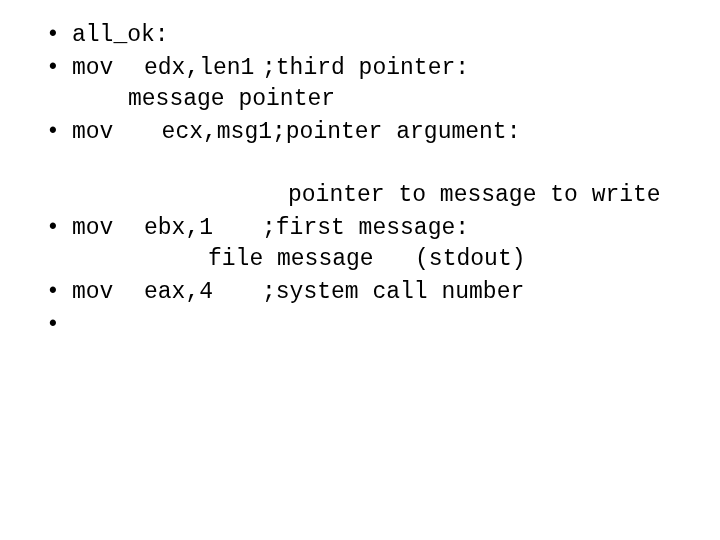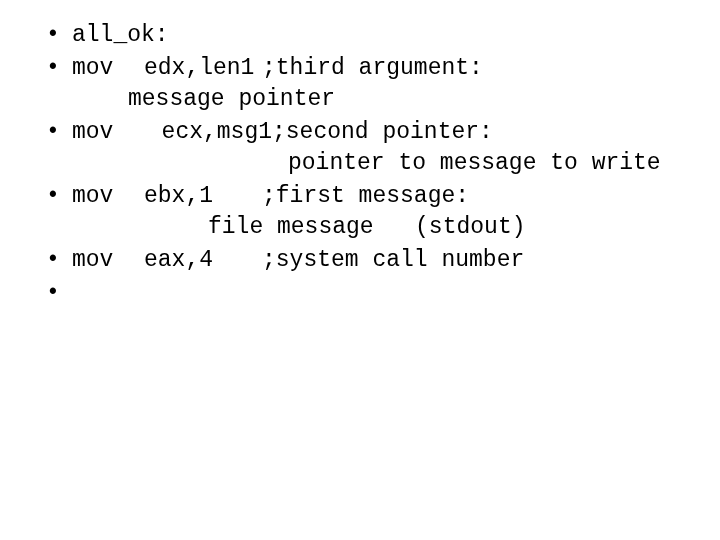--- a/index.html
+++ b/index.html
@@ -37,41 +37,41 @@
     line-height: 1.35;
   }
   .cont {
     display: block;
     padding-left: 36px;
   }
   .mnemonic { display:inline-block; width: 72px; }
   .ops1 { display:inline-block; width: 118px; }
   .ops1b { display:inline-block; width: 128px; text-align: right; }
   .indent-a { display:inline-block; padding-left: 20px; }
-  .indent-b { display:inline-block; padding-left: 180px; }
+  .indent-b { display:inline-block; padding-left: 180px; margin-top: 32px; }
   .indent-c { display:inline-block; padding-left: 100px; }
   .indent-d { display:inline-block; padding-left: 36px; }
 </style>
 </head>
 <body>
 
 <div class="slide">
   <ul class="bullets">
 
     <li>
       <span>all_ok:</span>
     </li>
 
     <li>
-      <span class="mnemonic">mov</span><span class="ops1">edx,len1</span><span>;third argument:</span>
+      <span class="mnemonic">mov</span><span class="ops1">edx,len1</span><span>;third pointer:</span>
       <span class="cont"><span class="indent-a">message pointer</span></span>
     </li>
 
     <li>
-      <span class="mnemonic">mov</span><span class="ops1b">ecx,msg1</span><span>;second pointer:</span>
+      <span class="mnemonic">mov</span><span class="ops1b">ecx,msg1</span><span>;pointer argument:</span>
       <span class="cont"><span class="indent-b">pointer to message to write</span></span>
     </li>
 
     <li>
       <span class="mnemonic">mov</span><span class="ops1">ebx,1</span><span>;first message:</span>
       <span class="cont"><span class="indent-c">file message</span>&nbsp;&nbsp;&nbsp;<span>(stdout)</span></span>
     </li>
 
     <li>
       <span class="mnemonic">mov</span><span class="ops1">eax,4</span><span>;system call number</span>

